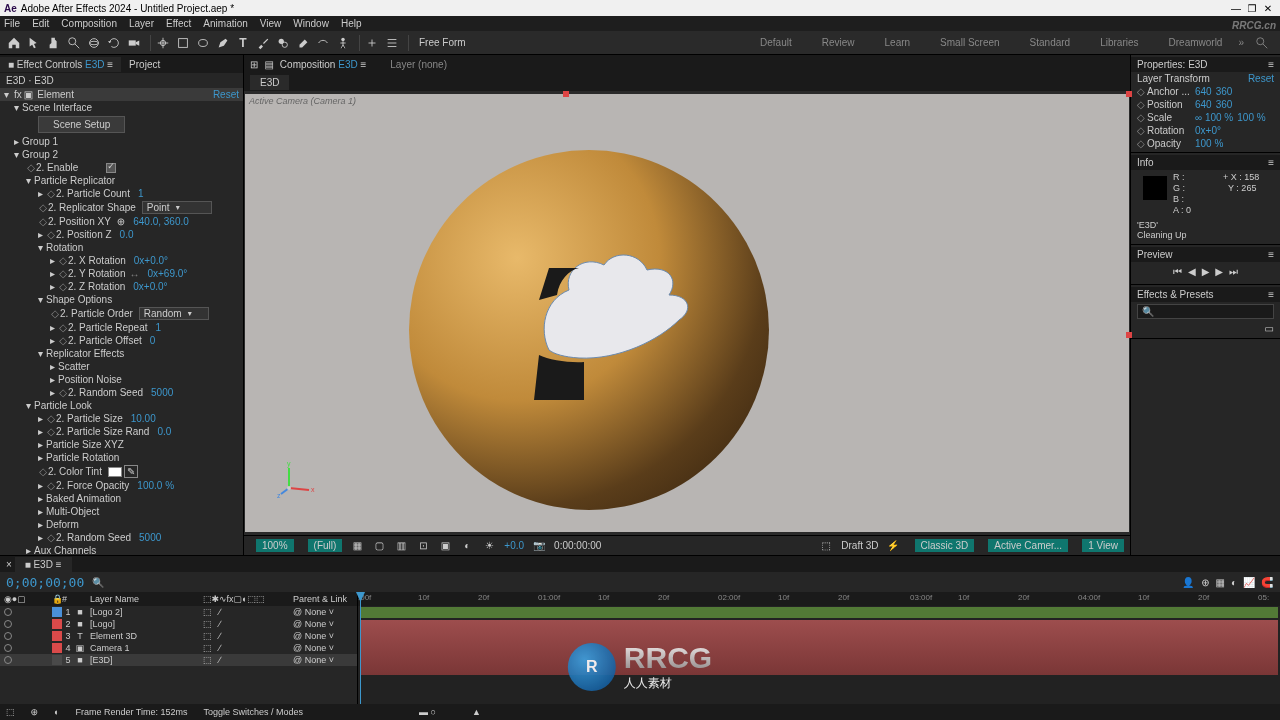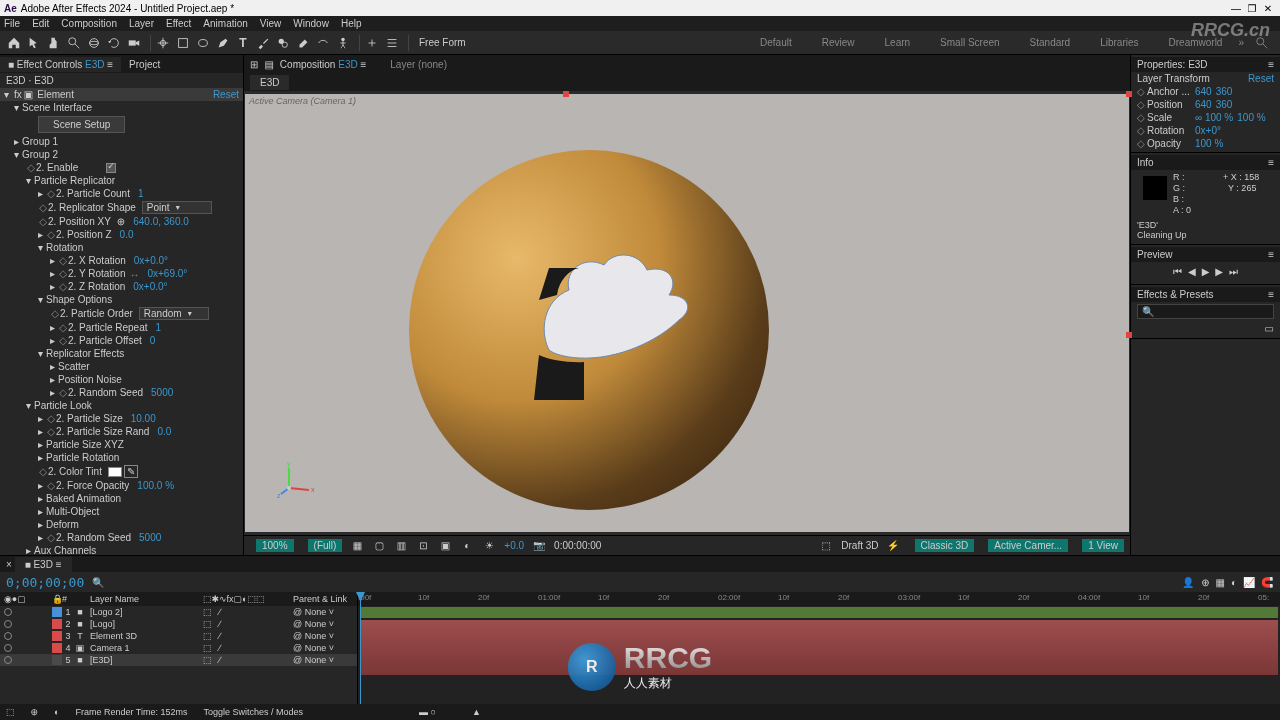--- a/index.html
+++ b/index.html
@@ -115,21 +115,21 @@
 .tl-playhead { position: absolute; left: 2px; top: 0; bottom: 0; width: 1px; background: #3d97cc; }
 .tl-playhead::before { content: ""; position: absolute; top: 0; left: -4px; width: 9px; height: 10px; background: #3d97cc; clip-path: polygon(0 0, 100% 0, 50% 100%); }
 
 .status-bar { position: absolute; bottom: 0; left: 0; right: 0; height: 16px; background: #1a1a1a; display: flex; align-items: center; padding: 0 6px; font-size: 9px; gap: 16px; }
 
 
 .watermark { position: absolute; bottom: 28px; left: 50%; transform: translateX(-50%); display: flex; align-items: center; gap: 8px; opacity: 0.9; pointer-events: none; }
 .watermark .logo { width: 48px; height: 48px; border-radius: 50%; background: radial-gradient(circle at 35% 35%, #3aa0e0, #0a4a8a); display: flex; align-items: center; justify-content: center; color: #fff; font-weight: bold; font-size: 16px; }
 .watermark .txt { font-size: 30px; font-weight: bold; background: linear-gradient(#fff, #888); -webkit-background-clip: text; color: transparent; }
 .watermark .sub { font-size: 12px; color: #fff; }
-.top-watermark { position: absolute; top: 20px; right: 10px; font-size: 18px; font-weight: bold; color: rgba(255,255,255,0.4); font-style: italic; pointer-events: none; }
+.top-watermark { position: absolute; top: 20px; right: 4px; font-size: 10px; font-weight: bold; color: rgba(255,255,255,0.4); font-style: italic; pointer-events: none; }
 .eye { width: 8px; height: 8px; border: 1px solid #888; border-radius: 50%; }
 </style>
 </head>
 <body>
 
 <div class="title-bar">
   <span style="color:#2a0a4a;font-weight:bold;margin-right:4px;">Ae</span>
   <span>Adobe After Effects 2024 - Untitled Project.aep *</span>
   <span class="spacer"></span>
   <span class="win-btn">—</span>
@@ -677,21 +677,21 @@
       <div class="tl-ruler" id="tl-ruler">
           <span style="left: 0px;">:00f</span>
           <span style="left: 60px;">10f</span>
           <span style="left: 120px;">20f</span>
           <span style="left: 180px;">01:00f</span>
           <span style="left: 240px;">10f</span>
           <span style="left: 300px;">20f</span>
           <span style="left: 360px;">02:00f</span>
           <span style="left: 420px;">10f</span>
           <span style="left: 480px;">20f</span>
-          <span style="left: 540px; text-align: right;">03:00f</span>
+          <span style="left: 552px; text-align: right;">03:00f</span>
           <span style="left: 600px;">10f</span>
           <span style="left: 660px;">20f</span>
           <span style="left: 720px;">04:00f</span>
           <span style="left: 780px;">10f</span>
           <span style="left: 840px;">20f</span>
           <span style="left: 900px;">05:</span>
         </div>
       <div class="tl-track first"></div>
       <div class="tl-track"></div>
       <div class="tl-playhead"></div>

